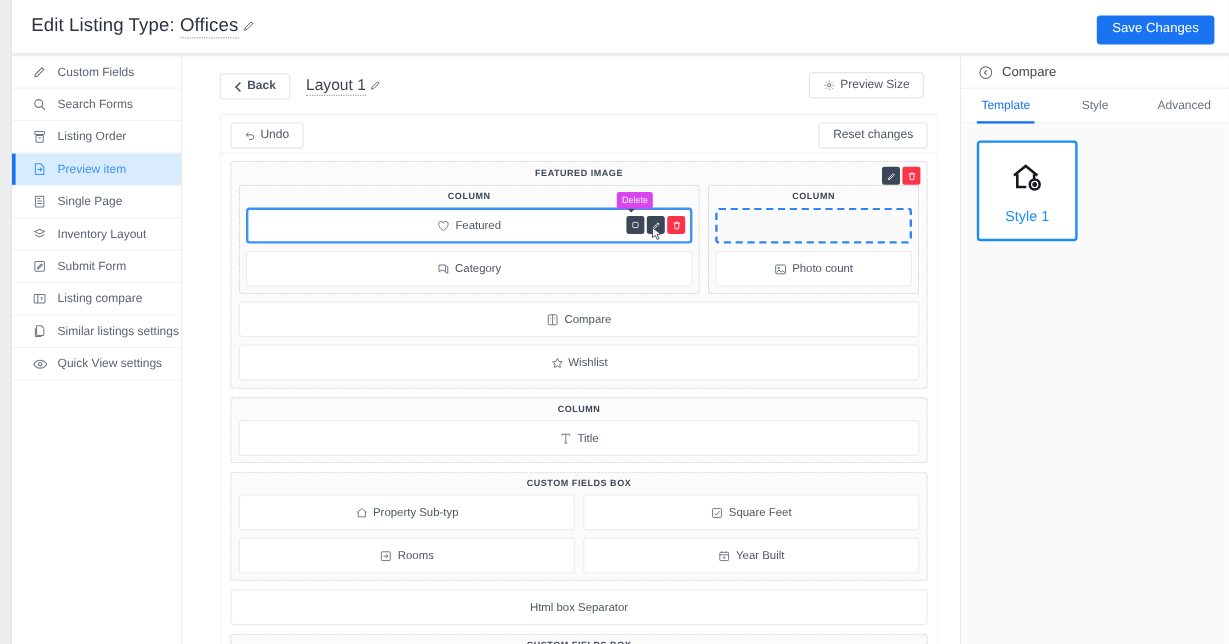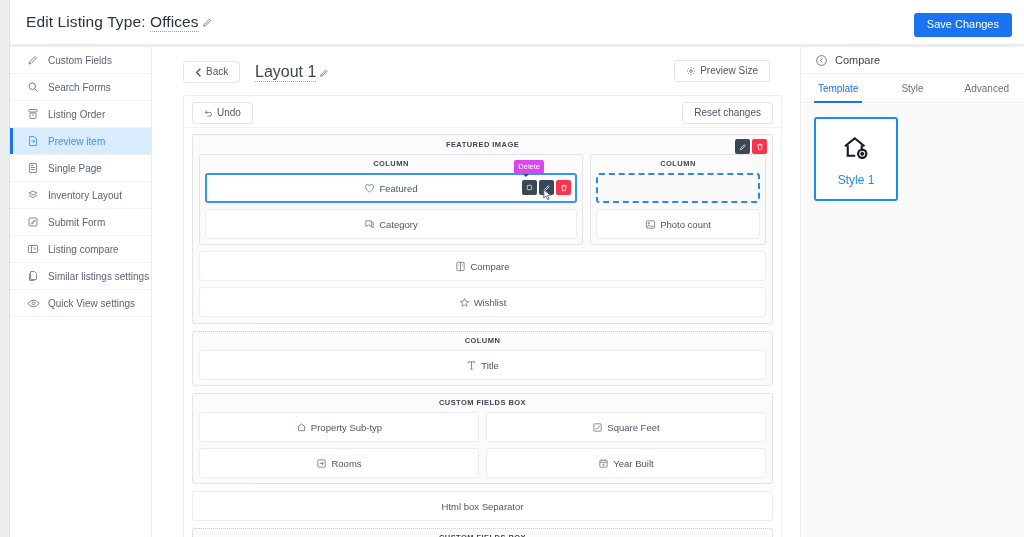--- a/index.html
+++ b/index.html
@@ -84,24 +84,24 @@
     position: absolute; left: 0; top: 0; right: 0; height: 48px;
   }
   .btn-sm {
     background: #ffffff; border: 1px solid #e2e6ea; border-radius: 3px;
     font-size: 10px; color: #4d5663;
     padding: 5px 11px; cursor: pointer; line-height: 1;
     font-family: "Liberation Sans", sans-serif;
     display: inline-flex; align-items: center; gap: 4px;
     white-space: nowrap;
   }
-  .back-btn { position: absolute; left: 31px; top: 14px; }
+  .back-btn { position: absolute; left: 31px; top: 14px; font-weight: bold; }
   .layout-name {
     position: absolute; left: 103px; top: 16px;
-    font-size: 16px; color: #3e4653;
+    font-size: 13px; color: #3e4653;
     white-space: nowrap;
   }
   .layout-name .val { border-bottom: 1.5px dotted #9aa3ae; padding-bottom: 1px;}
   .preview-size-btn { position: absolute; right: 30px; top: 13px; }
 
   
   .canvas-wrap {
     position: absolute; left: 31px; top: 48px; right: 18px; bottom: 0;
     background: #ffffff;
     border: 1px solid #edeff1;

